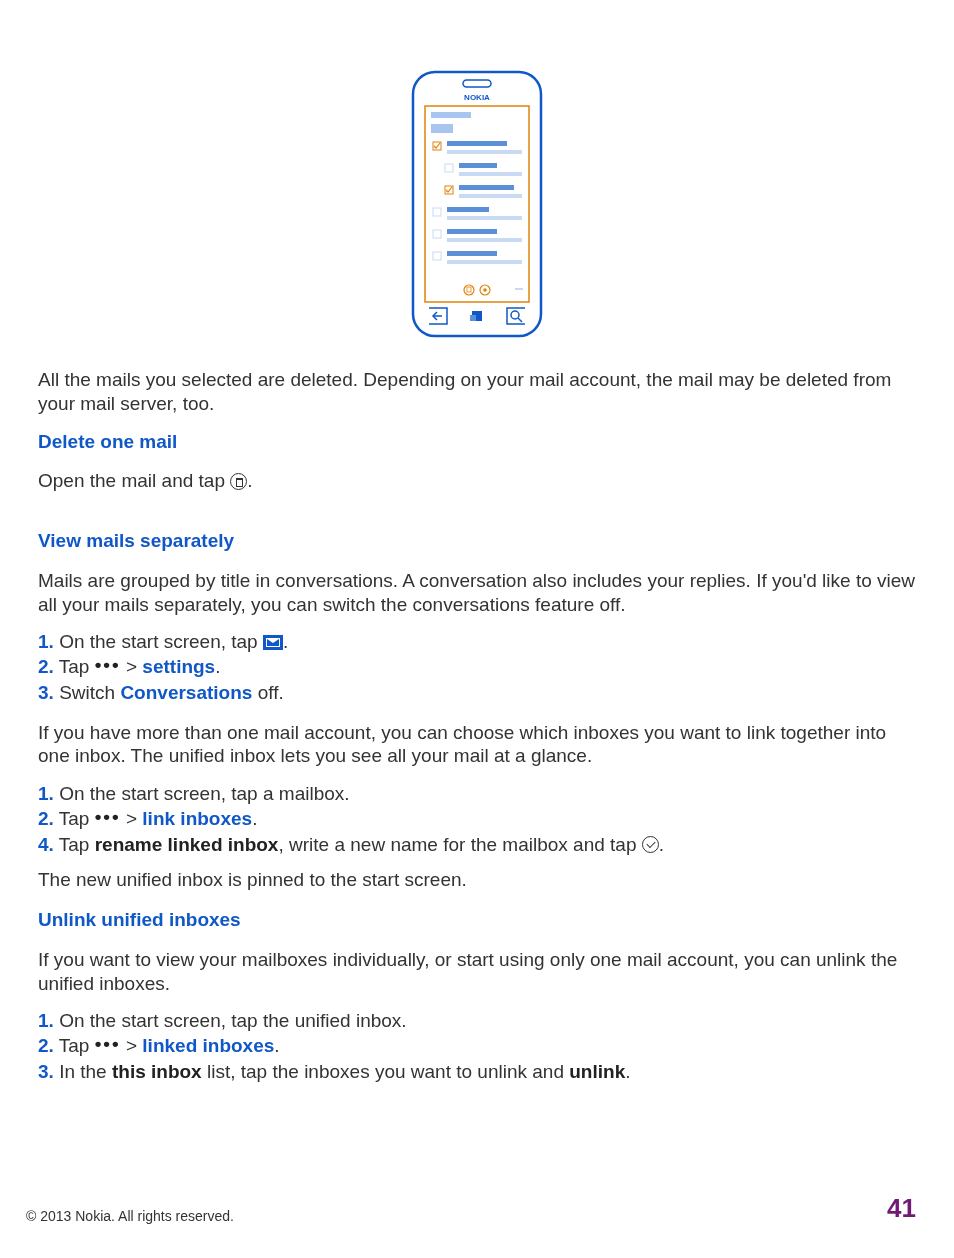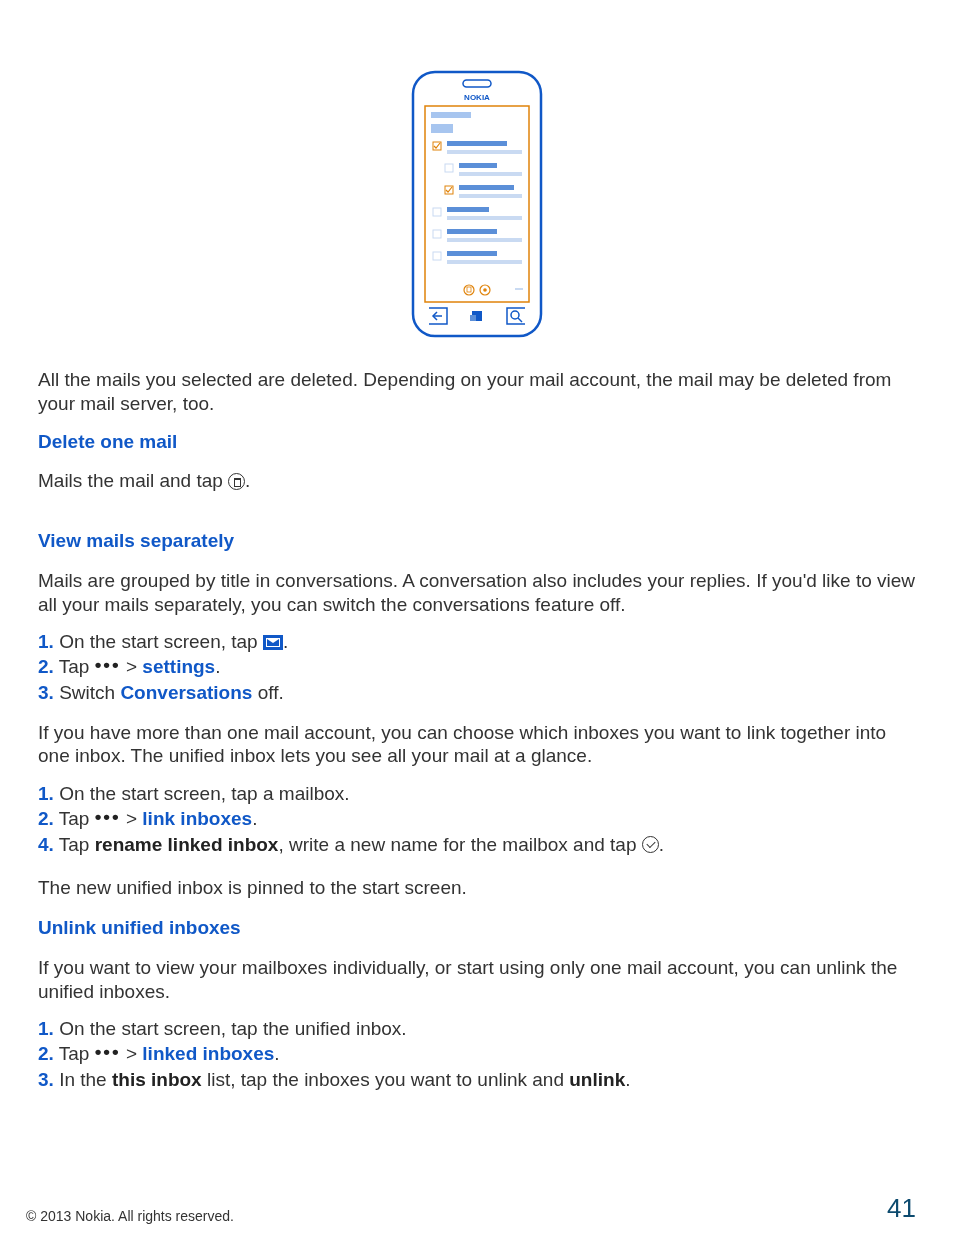--- a/index.html
+++ b/index.html
@@ -123,22 +123,22 @@
       right: 38px;
       display: flex;
       justify-content: space-between;
       align-items: flex-end;
     }
     .copyright {
       font-size: 14px;
       color: #333;
     }
     .page-num {
-      color: #0c4a6e;
-      font-weight: normal;
+      color: #701a75;
+      font-weight: bold;
       font-size: 26px;
       text-align: right;
     }
     .spacer-sm { height: 6px; }
   </style>
 </head>
 <body>
 
 <div class="page">
 
@@ -194,21 +194,21 @@
       <path d="M 100 240 L 118 240 L 118 256 L 100 256" stroke="#1058c7" stroke-width="1.5" fill="none" transform="scale(-1,1) translate(-218,0)"></path>
     </svg>
   </div>
 
   <div class="content">
 
     <p class="para">All the mails you selected are deleted. Depending on your mail account, the mail may be deleted from your mail server, too.</p>
 
     <div class="heading-blue">Delete one mail</div>
     <p class="para">
-      <span>Mails the mail and tap </span><span class="icon-inline icon-trash"></span><span>.</span>
+      <span>Open the mail and tap </span><span class="icon-inline icon-trash"></span><span>.</span>
     </p>
 
     <div class="spacer-sm"></div>
 
     <div class="heading-blue big-gap">View mails separately</div>
     <p class="para">Mails are grouped by title in conversations. A conversation also includes your replies. If you'd like to view all your mails separately, you can switch the conversations feature off.</p>
 
     <div class="step-line">
       <span class="step-num">1.</span><span> On the start screen, tap </span><span class="icon-inline icon-mail"></span><span>.</span>
     </div>
@@ -224,21 +224,21 @@
     <div class="step-line">
       <span class="step-num">1.</span><span> On the start screen, tap a mailbox.</span>
     </div>
     <div class="step-line">
       <span class="step-num">2.</span><span> Tap  </span><span class="icon-dots">•••</span><span> &gt; </span><span class="bold-blue">link inboxes</span><span>.</span>
     </div>
     <div class="step-line">
       <span class="step-num">4.</span><span> Tap </span><span class="bold-black">rename linked inbox</span><span>, write a new name for the mailbox and tap </span><span class="icon-inline icon-check"></span><span>.</span>
     </div>
 
-    <p class="para" style="margin-top:20px;">The new unified inbox is pinned to the start screen.</p>
+    <p class="para" style="margin-top:12px;">The new unified inbox is pinned to the start screen.</p>
 
     <div class="heading-blue big-gap">Unlink unified inboxes</div>
     <p class="para">If you want to view your mailboxes individually, or start using only one mail account, you can unlink the unified inboxes.</p>
 
     <div class="step-line">
       <span class="step-num">1.</span><span> On the start screen, tap the unified inbox.</span>
     </div>
     <div class="step-line">
       <span class="step-num">2.</span><span> Tap  </span><span class="icon-dots">•••</span><span> &gt; </span><span class="bold-blue">linked inboxes</span><span>.</span>
     </div>

